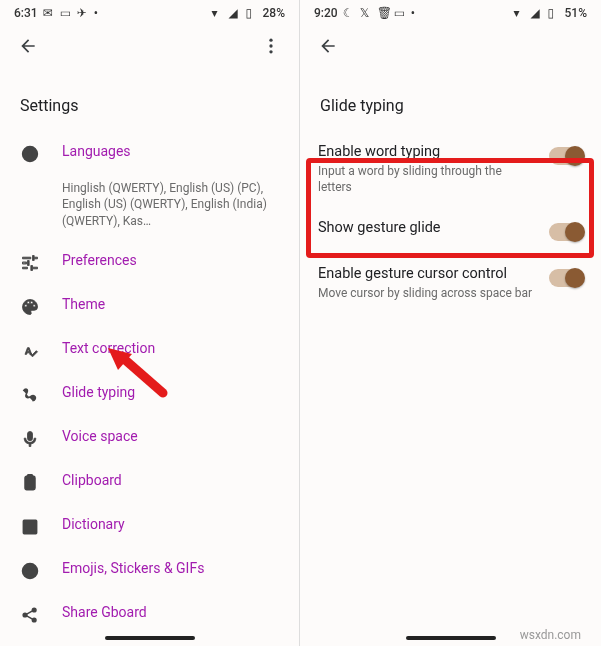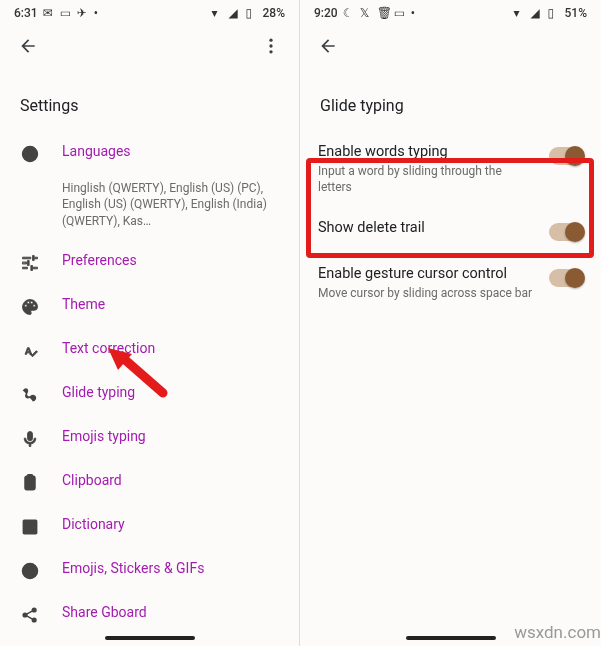--- a/index.html
+++ b/index.html
@@ -122,22 +122,22 @@
     pointer-events:none;
   }
 
   .navpill{
     position:absolute;
     bottom:6px; left:50%; transform:translateX(-50%);
     width:90px; height:4px; border-radius:3px; background:#222;
   }
 
   .watermark{
-    position:absolute; bottom:4px; right:0;
-    font-size:17px; color:#999;margin-left:48px;
+    position:absolute; bottom:4px; right:20px;
+    font-size:12px; color:#999;margin-left:48px;
   }
 </style>
 </head>
 <body>
 
 <div class="split">
 
   <div class="pane left">
     <div class="status">
       <div class="sl">
@@ -229,21 +229,21 @@
         </div>
     </div>
 
     <div class="row compact">
       <div class="ic">
         <svg viewBox="0 0 24 24" fill="#444">
             <path d="M12 14a3 3 0 003-3V6a3 3 0 00-6 0v5a3 3 0 003 3zm5-3a5 5 0 01-10 0H5a7 7 0 006 6.9V21h2v-3.1A7 7 0 0019 11h-2z"></path>
           </svg>
       </div>
       <div class="txt">
-          <div class="title">Emojis typing</div>
+          <div class="title">Voice space</div>
         </div>
     </div>
 
     <div class="row compact">
       <div class="ic">
         <svg viewBox="0 0 24 24" fill="none" stroke="#444" stroke-width="1.8">
             <rect x="6" y="4" width="12" height="16" rx="2"></rect>
             <rect x="9" y="2" width="6" height="4" rx="1" fill="#444"></rect>
           </svg>
       </div>
@@ -339,32 +339,32 @@
             <path d="M20 11H7.8l5.6-5.6L12 4l-8 8 8 8 1.4-1.4L7.8 13H20z"></path>
           </svg>
       </div>
       <div></div>
     </div>
 
     <div class="page-title">Glide typing</div>
 
     <div class="srow">
       <div class="txt">
-        <div class="title">Enable words typing</div>
+        <div class="title">Enable word typing</div>
         <div class="sub">Input a word by sliding through the letters</div>
       </div>
       <div class="switch on">
           <div class="track"></div>
           <div class="thumb"></div>
         </div>
     </div>
 
     <div class="srow">
       <div class="txt">
-        <div class="title">Show delete trail</div>
+        <div class="title">Show gesture glide</div>
       </div>
       <div class="switch on">
           <div class="track"></div>
           <div class="thumb"></div>
         </div>
     </div>
 
 
     <div class="srow">
       <div class="txt">

